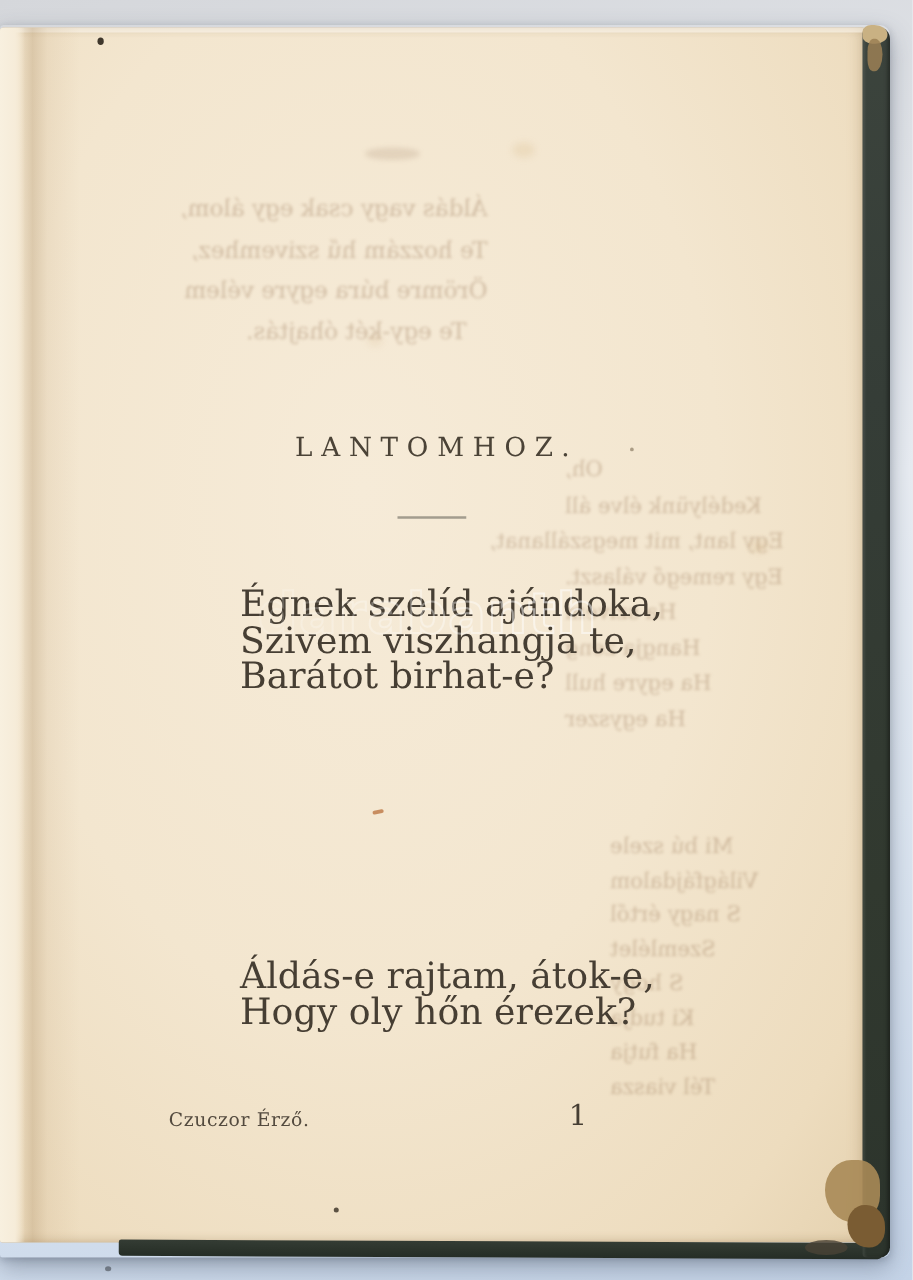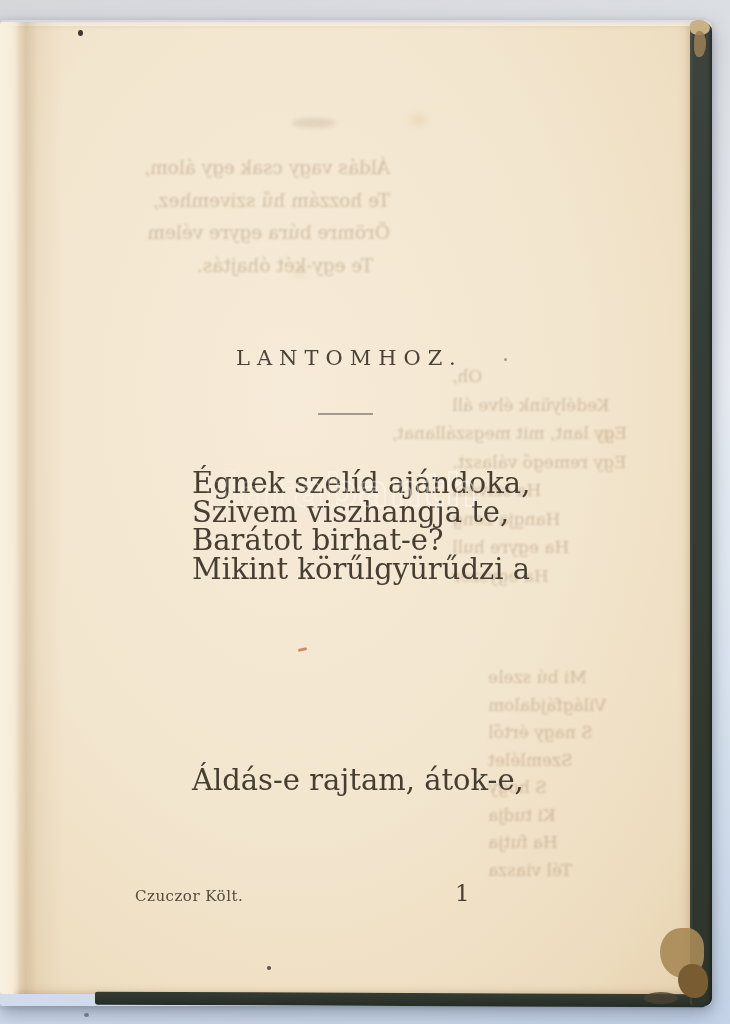--- a/index.html
+++ b/index.html
@@ -121,28 +121,28 @@
           <div class="ghost-line">Tél viasza</div>
         </div>
 
       <div class="poem-title">LANTOMHOZ.</div>
       <div class="title-rule"></div>
 
       <div class="stanza stanza-1">
           <div class="verse-line">Égnek szelíd ajándoka,</div>
           <div class="verse-line">Szivem viszhangja te,</div>
           <div class="verse-line">Barátot birhat-e?</div>
-          <div class="verse-line">Mikint körűlgyürűdzi a</div>
         </div>
 
       <div class="stanza stanza-2">
           <div class="verse-line">Áldás-e rajtam, átok-e,</div>
+          <div class="verse-line">Hogy oly hőn érezek?</div>
         </div>
 
-      <div class="footer-sig">Czuczor Költ.</div>
+      <div class="footer-sig">Czuczor Érző.</div>
       <div class="page-num">1</div>
 
       <div class="speck speck-1"></div>
       <div class="speck speck-2"></div>
       <div class="speck speck-3"></div>
       <div class="red-mark"></div>
       <div class="stain stain-1"></div>
       <div class="stain stain-2"></div>
       <div class="stain stain-3"></div>
     </div>

